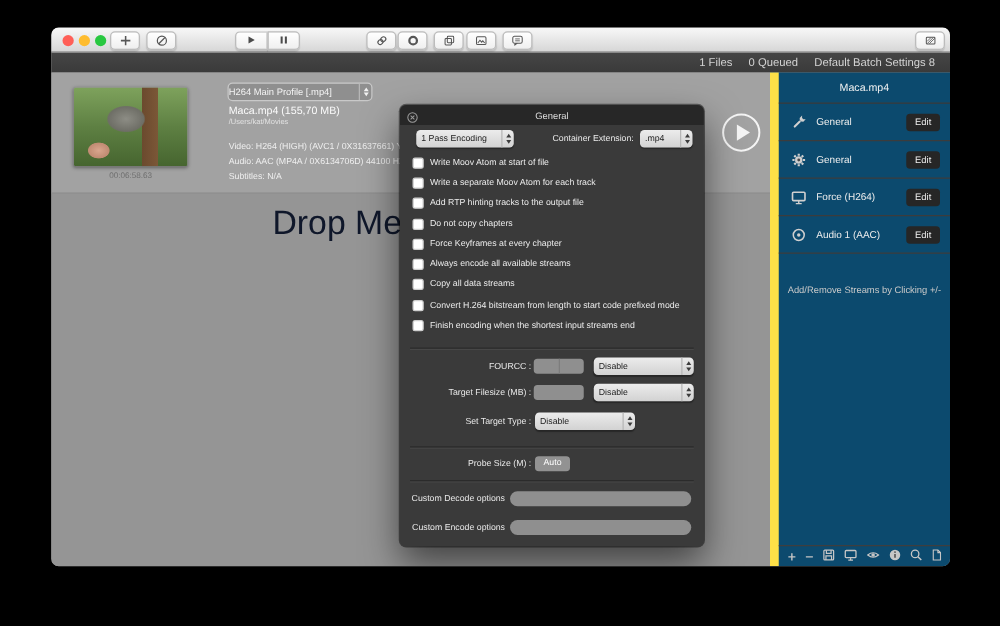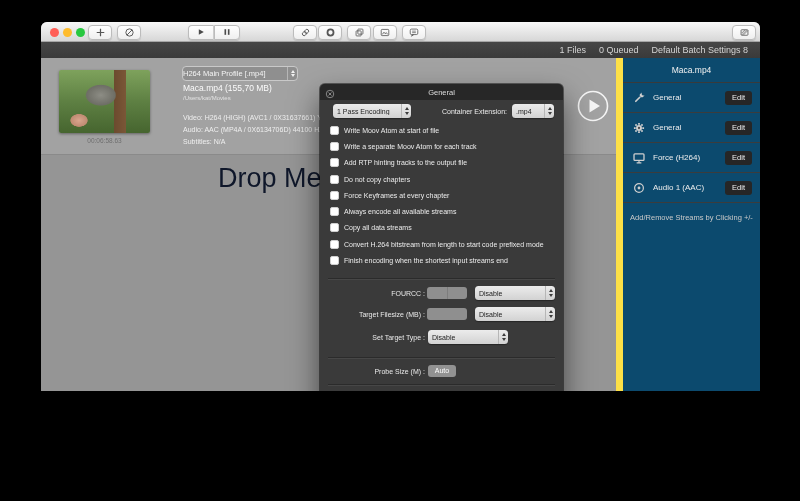--- a/index.html
+++ b/index.html
@@ -1,17 +1,17 @@
 <!DOCTYPE html>
 <html><head>
 <meta charset="utf-8">
 <style>
   * { margin:0; padding:0; box-sizing:border-box; }
   html,body { background:#000; }
-  .screen { position:relative; width:800px; height:391px; background:#000; overflow:hidden;
+  .screen { position:relative; width:800px; height:501px; background:#000; overflow:hidden;
             font-family:"Liberation Sans", sans-serif; }
   .window { position:absolute; left:41px; top:22px; width:719px; height:431px;
             border-radius:6px; overflow:hidden; background:#969696;
             box-shadow:0 18px 40px rgba(0,0,0,.65); }
 
   
   .toolbar { position:relative; height:20px;
              background:linear-gradient(#f8f8f8,#d7d7d7); border-bottom:1px solid #a6a6a6; }
   .traffic { position:absolute; left:9px; top:5.5px; display:flex; gap:4px; }
   .light { width:9px; height:9px; border-radius:50%; }
@@ -57,21 +57,21 @@
   .sidebar { position:absolute; right:0; top:0; width:144px; height:395px;
              background:#0c4a6e; border-left:7px solid #fde047; }
   .sb-title { height:25px; line-height:25px; text-align:center; font-size:8.5px; color:#f2f2f2;
               border-bottom:1px solid #3a3a3a; }
   .srow { height:30px; display:flex; align-items:center; gap:7px; padding:0 8px;
           border-bottom:1px solid #3c3c3c; }
   .srow .sicon { width:15px; display:flex; justify-content:center; color:#cfcfcf; }
   .srow .slabel { flex:1; font-size:8px; color:#ededed; }
   .editbtn { background:#262626; color:#f0f0f0; font-size:7.5px; padding:2.5px 7px;
              border:none; border-radius:3px; }
-  .sb-hint { text-align:center; font-size:7.5px; color:#c9c9c9; margin-top:10px; }
+  .sb-hint { text-align:center; font-size:7.5px; color:#c9c9c9; margin-top:24px; }
   .sb-strip { position:absolute; left:0; right:0; bottom:0; height:17px;
               border-top:1px solid #3e3e3e; display:flex; align-items:center;
               gap:5px; padding:0 6px; color:#c6c6c6; }
   .sb-strip .stbtn { background:none; border:none; padding:0; color:#c6c6c6;
                      display:flex; align-items:center; }
 
   
   .dialog { position:absolute; left:279px; top:62px; width:243px; height:353px; z-index:10;
             background:#3a3a3a; border-radius:5px; color:#ebebeb; font-size:7px;
             box-shadow:0 0 0 1px rgba(0,0,0,.45), 0 14px 30px rgba(0,0,0,.55); }

